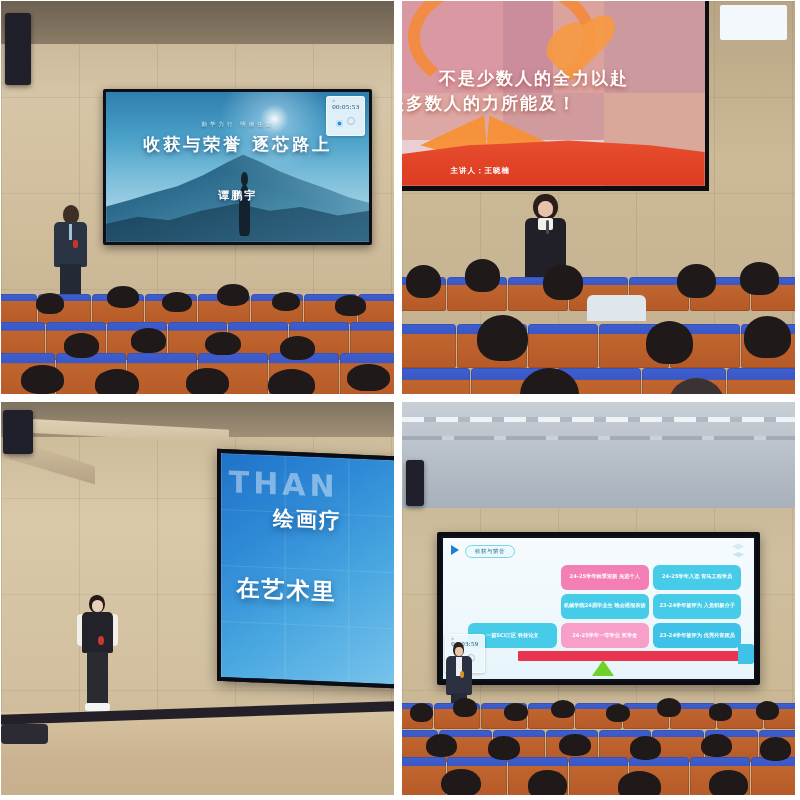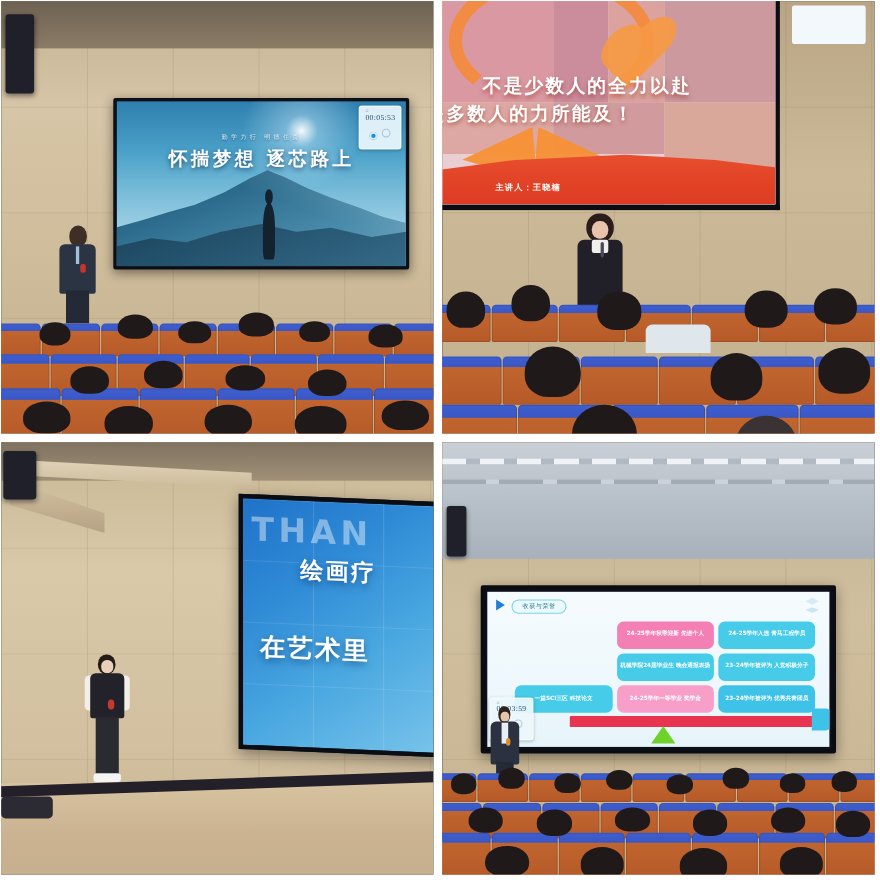--- a/index.html
+++ b/index.html
@@ -212,21 +212,22 @@
     <div class="wall"></div>
     <div class="ceil"></div>
     <div class="speakerbox sbx"></div>
 
     <div class="screen1">
       <div class="sl1">
         <div class="mtn"></div>
         <div class="mtn2"></div>
         <div class="figure"></div>
         <div class="t-small">勤学力行   明德任责</div>
-        <div class="t-main">怀揣梦想  逐芯路上</div>
+        <div class="t-main">收获与荣誉  逐芯路上</div>
+        <div class="t-name">谭鹏宇</div>
       </div>
       <div class="timer" style="right:4px;top:4px;">
         <div class="tcap">⏱</div>
         <div class="tm">00:05:53</div>
         <div><span class="tdot"></span><span class="tdot2"></span></div>
       </div>
     </div>
 
     <div class="person manA">
       <div class="head"></div>

